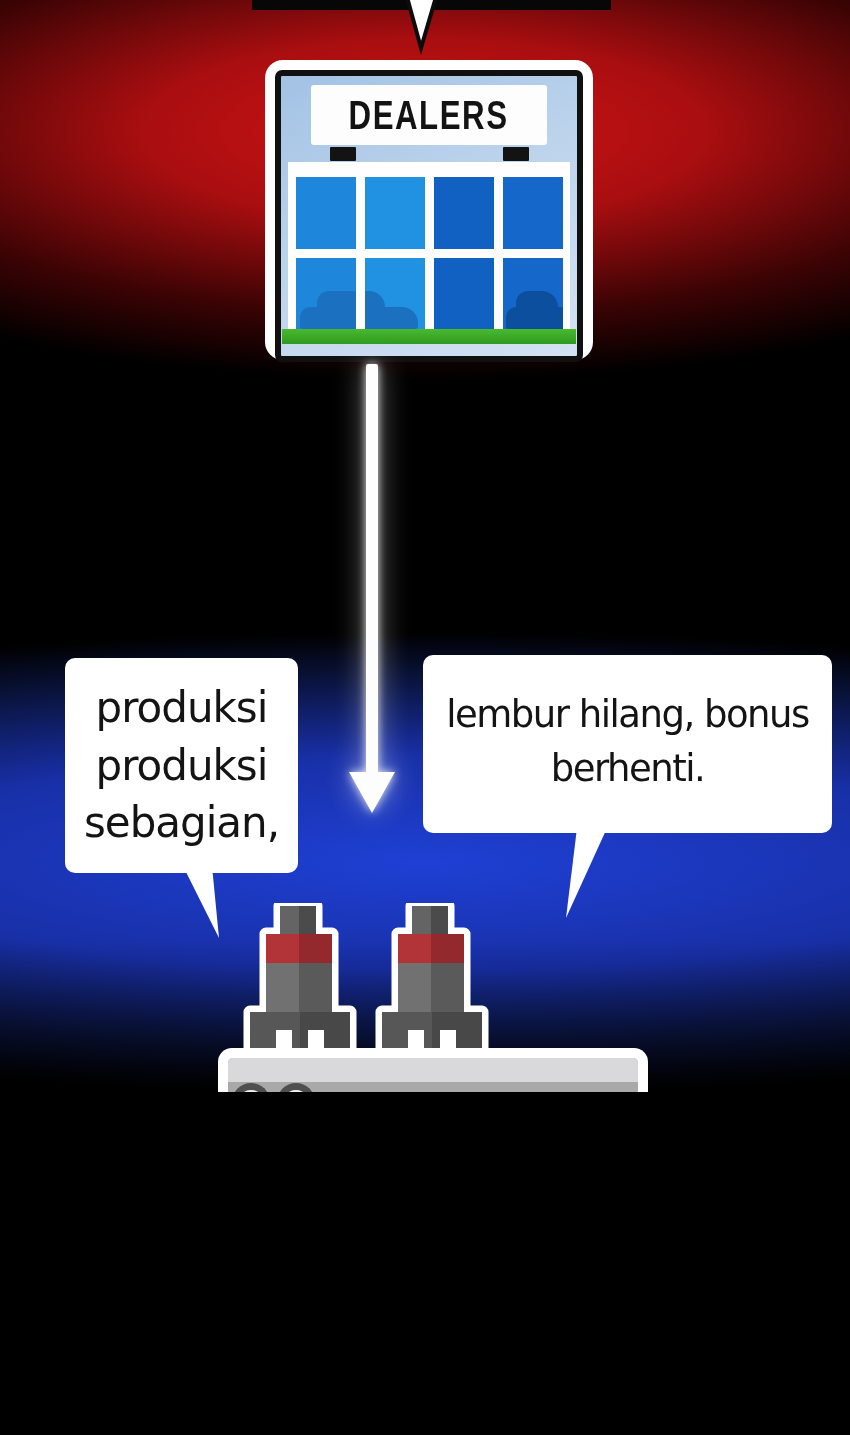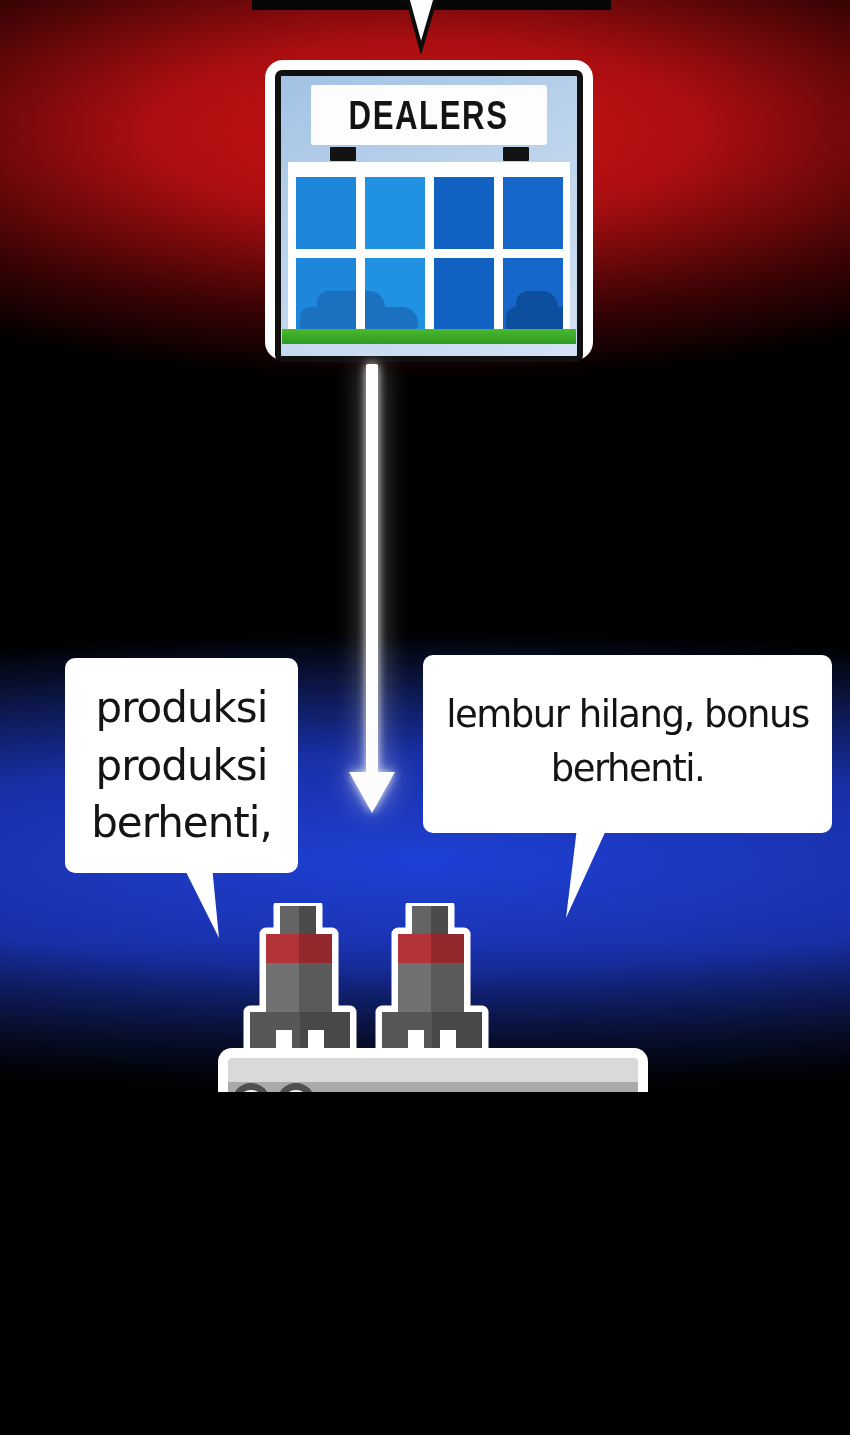--- a/index.html
+++ b/index.html
@@ -197,21 +197,21 @@
       <polygon points="349,772 395,772 372,813" fill="#fdfdfd"></polygon>
     </g>
     <polygon points="183,866 212,866 219,938" fill="#ffffff"></polygon>
     <polygon points="577,828 607,828 566,918" fill="#ffffff"></polygon>
     <polygon points="407,1380 438,1380 421,1303" fill="#ffffff"></polygon>
   </svg>
 
   <div class="bubble b-left">
     <span>produksi</span>
     <span>produksi</span>
-    <span>berhenti,</span>
+    <span>sebagian,</span>
   </div>
   <div class="bubble b-right">
     <span>lembur hilang, bonus</span>
     <span>berhenti.</span>
   </div>
   <div class="bubble b-bottom">
     <span></span>
   </div>
 </div>
 

